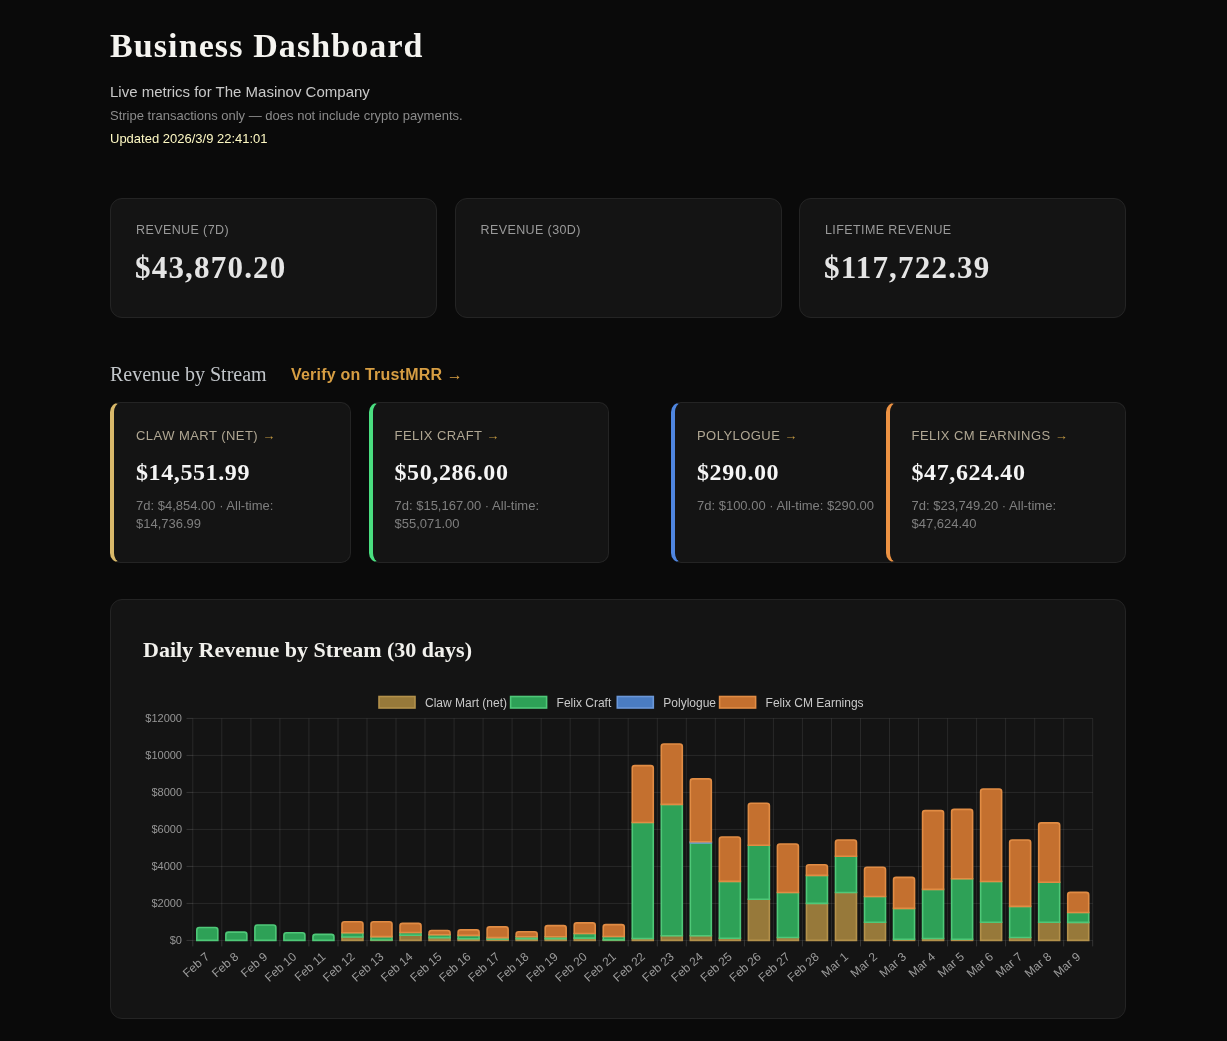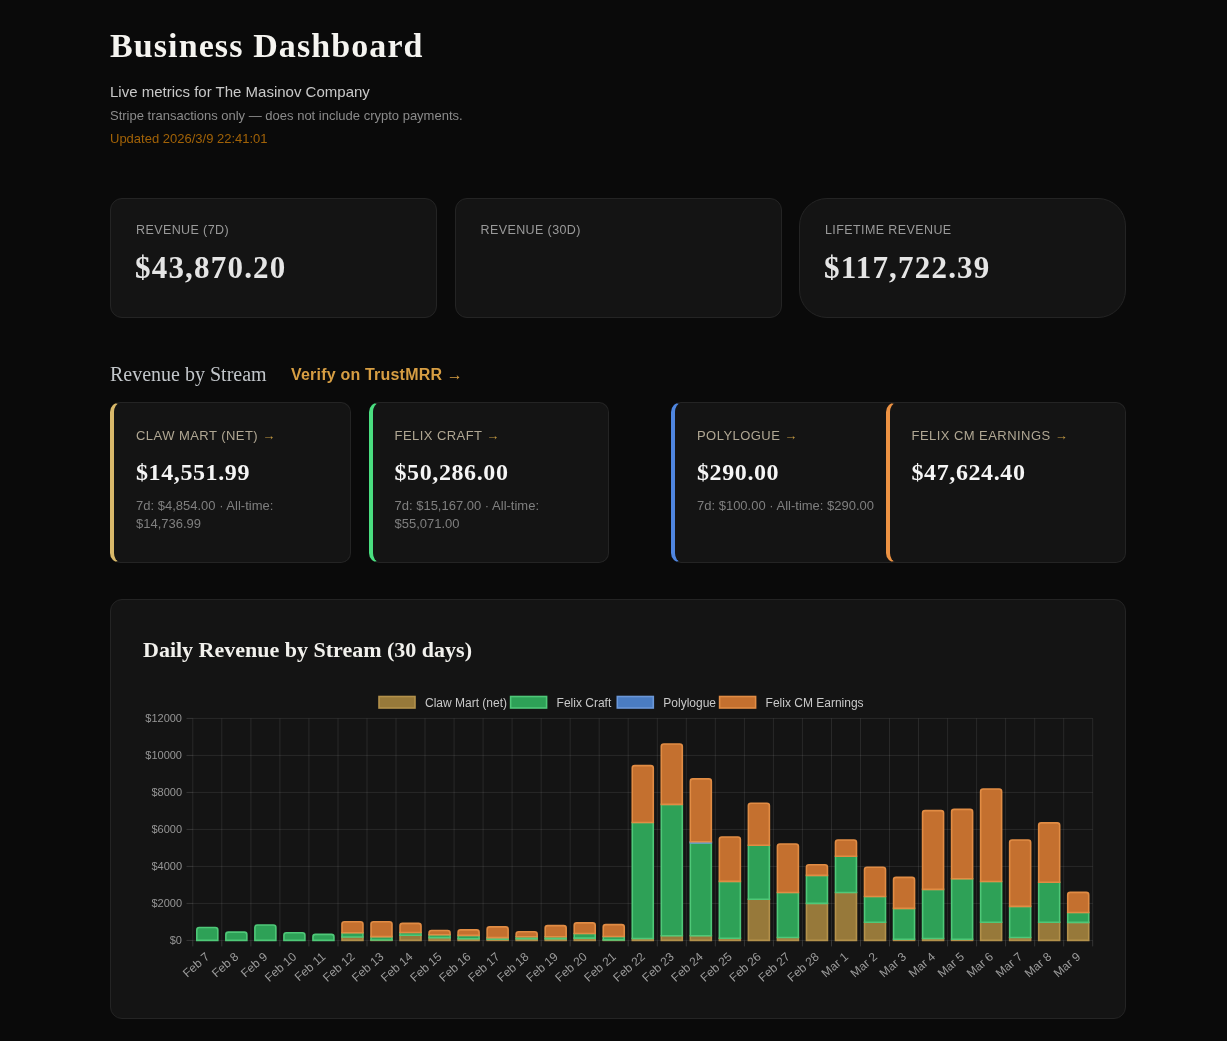--- a/index.html
+++ b/index.html
@@ -2,21 +2,21 @@
 <html><head>
 <meta charset="utf-8">
 <style>
 * { margin:0; padding:0; box-sizing:border-box; }
 html,body { background:#0a0a0a; width:1227px; height:1041px; overflow:hidden; }
 body { position:relative; font-family:"Liberation Sans", sans-serif; }
 .card { position:absolute; background:#141414; border:1px solid #242424; border-radius:12px; }
 h1 { position:absolute; left:110px; top:27px; font-family:"Liberation Serif", serif; font-weight:700; font-size:34px; color:#f5f4f0; letter-spacing:1.1px; }
 .sub1 { position:absolute; left:110px; top:83px; font-size:15px; color:#c9c9c9; }
 .sub2 { position:absolute; left:110px; top:108px; font-size:13px; color:#8b8b8b; }
-.sub3 { position:absolute; left:110px; top:131px; font-size:13px; color:#a16207; }
+.sub3 { position:absolute; left:110px; top:131px; font-size:13px; color:#fef9c3; }
 .statlabel { position:absolute; left:25px; top:24px; font-size:12.5px; letter-spacing:0.4px; color:#9a9a9a; }
 .statval { position:absolute; left:24px; top:51px; font-family:"Liberation Serif", serif; font-weight:700; font-size:31px; letter-spacing:1.2px; color:#e5e5e5; }
 .sechead { position:absolute; left:110px; top:363px; font-family:"Liberation Serif", serif; font-weight:400; font-size:20px; color:#c2c6ca; }
 .seclink { position:absolute; left:291px; top:366px; font-size:16px; font-weight:700; letter-spacing:0.2px; color:#d79e43; }
 .stream { position:absolute; top:402px; height:161px; width:240.5px; background:#141414; border:1px solid #242424; border-left-width:4px; border-radius:10px; }
 .stream .lab { position:absolute; left:22px; top:25px; font-size:13px; letter-spacing:0.45px; color:#b0a793; }
 .stream .lab .arr { color:#c59a42; letter-spacing:0; }
 .stream .amt { position:absolute; left:22px; top:56px; font-family:"Liberation Serif", serif; font-weight:700; font-size:24px; letter-spacing:0.6px; color:#f5f5f5; }
 .stream .meta { position:absolute; left:22px; top:94px; right:14px; font-size:13px; line-height:17.5px; color:#7f7f7f; }
 .charttitle { position:absolute; left:143px; top:637px; font-family:"Liberation Serif", serif; font-weight:700; font-size:22px; color:#f2f1ed; }
@@ -28,21 +28,21 @@
 <div class="sub2">Stripe transactions only — does not include crypto payments.</div>
 <div class="sub3">Updated 2026/3/9 22:41:01</div>
 
 <div class="card" style="left:110px; top:198px; width:327px; height:120px;">
   <div class="statlabel">REVENUE (7D)</div>
   <div class="statval">$43,870.20</div>
 </div>
 <div class="card" style="left:454.5px; top:198px; width:327px; height:120px;">
   <div class="statlabel">REVENUE (30D)</div>
 </div>
-<div class="card" style="left:799px; top:198px; width:327px; height:120px;border-radius:28px;">
+<div class="card" style="left:799px; top:198px; width:327px; height:120px;">
   <div class="statlabel">LIFETIME REVENUE</div>
   <div class="statval">$117,722.39</div>
 </div>
 
 <div class="sechead">Revenue by Stream</div>
 <div class="seclink">Verify on TrustMRR →</div>
 
 <div class="stream" style="left:110px; border-left-color:#d9b96a;">
   <div class="lab">CLAW MART (NET) <span class="arr">→</span></div>
   <div class="amt">$14,551.99</div>
@@ -54,20 +54,21 @@
   <div class="meta">7d: $15,167.00 · All-time: $55,071.00</div>
 </div>
 <div class="stream" style="left:627px; border-left-color:#4f86e0;margin-left:44px;">
   <div class="lab">POLYLOGUE <span class="arr">→</span></div>
   <div class="amt">$290.00</div>
   <div class="meta">7d: $100.00 · All-time: $290.00</div>
 </div>
 <div class="stream" style="left:885.5px; border-left-color:#ec9243;padding-left:16px;">
   <div class="lab">FELIX CM EARNINGS <span class="arr">→</span></div>
   <div class="amt">$47,624.40</div>
+  <div class="meta">7d: $23,749.20 · All-time: $47,624.40</div>
 </div>
 
 <div class="card" style="left:110px; top:599px; width:1016px; height:420px;"></div>
 <div class="charttitle">Daily Revenue by Stream (30 days)</div>
 <svg width="1017" height="451" viewBox="110 590 1017 451" style="position:absolute;left:110px;top:590px;">
 <g stroke="rgba(255,255,255,0.09)" stroke-width="1">
       <line x1="192.8" y1="940.4" x2="1092.7" y2="940.4"></line>
       <line x1="192.8" y1="903.4" x2="1092.7" y2="903.4"></line>
       <line x1="192.8" y1="866.4" x2="1092.7" y2="866.4"></line>
       <line x1="192.8" y1="829.4" x2="1092.7" y2="829.4"></line>

